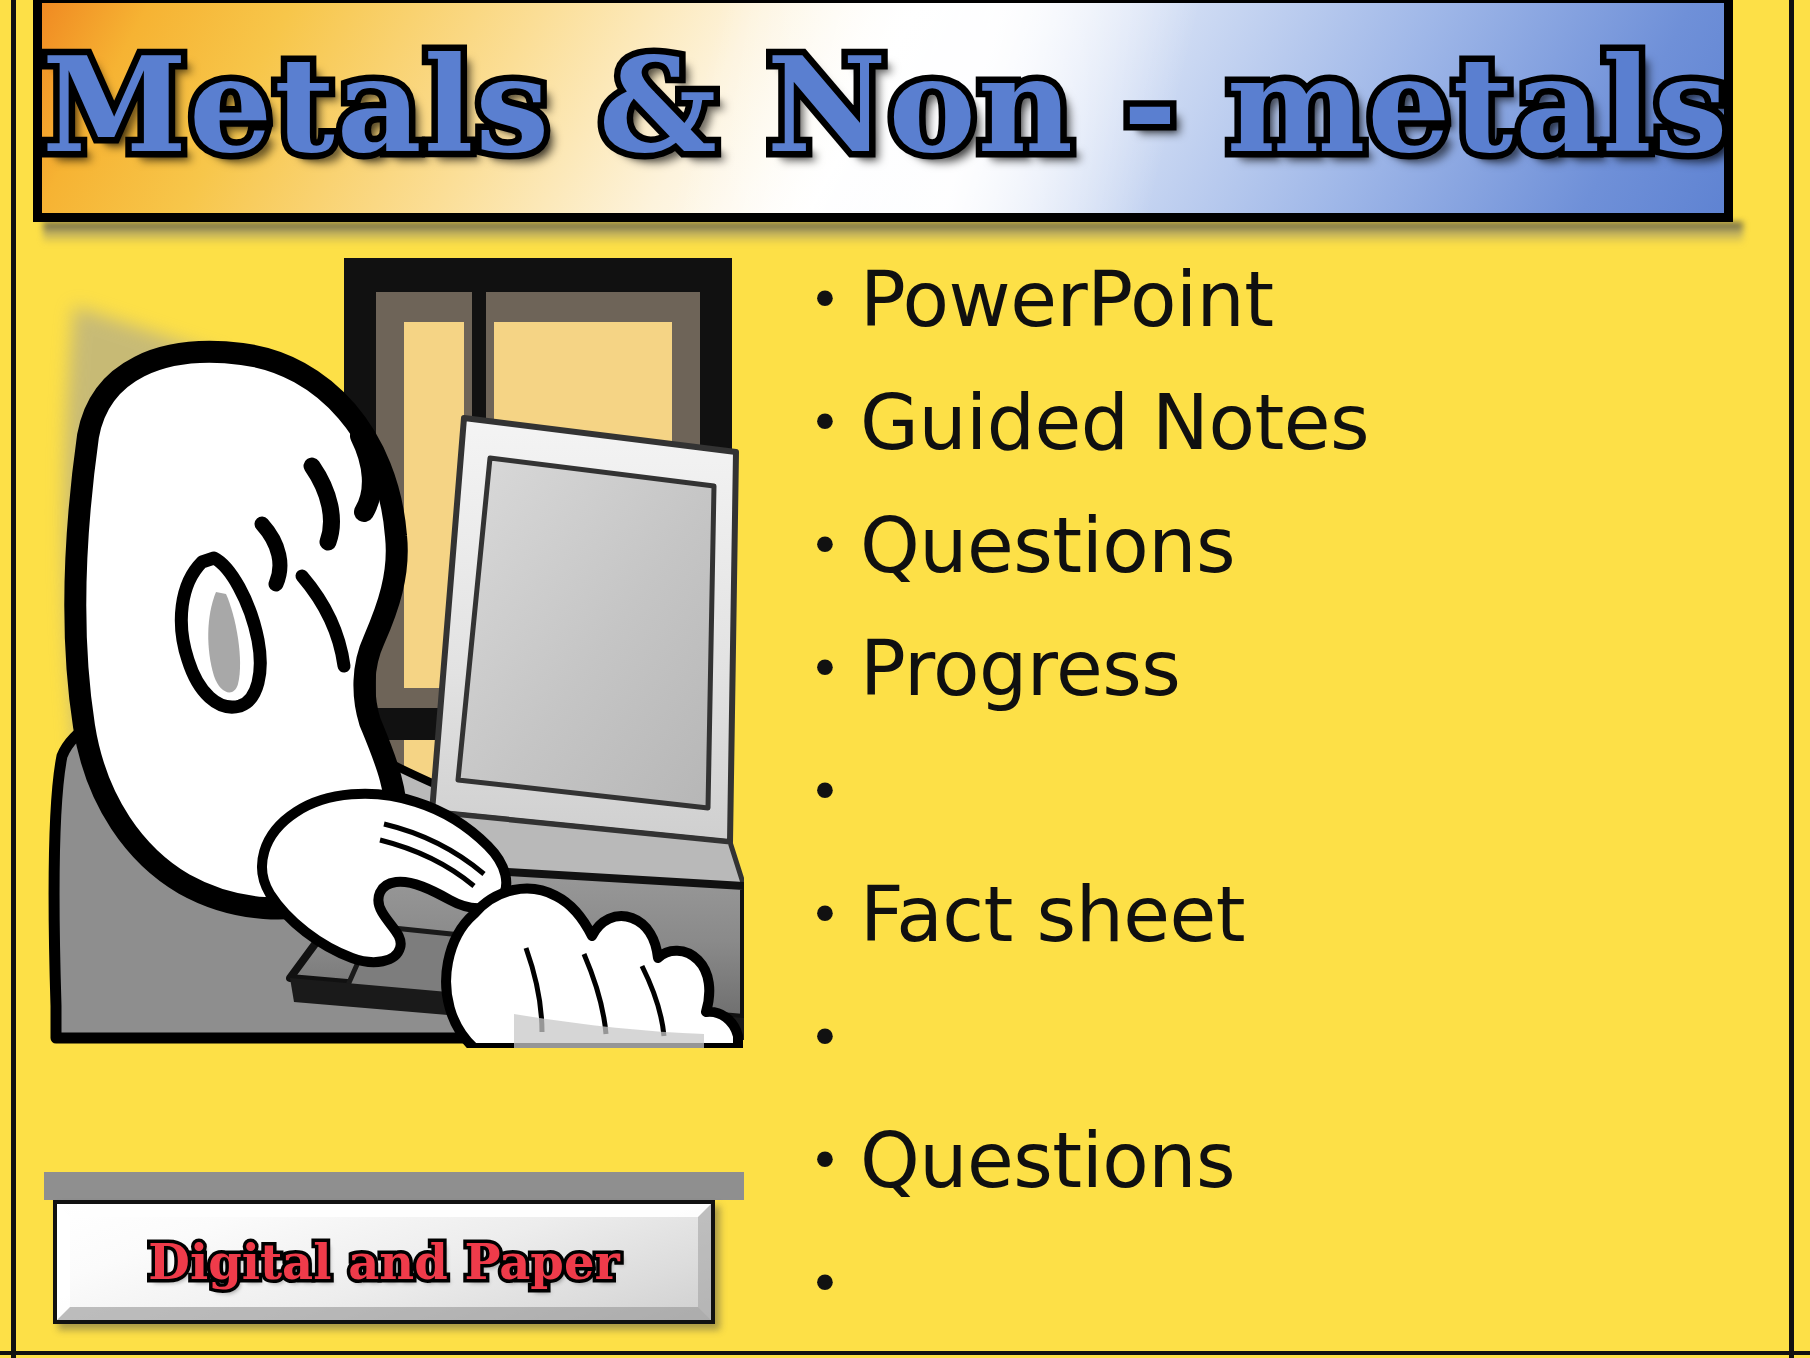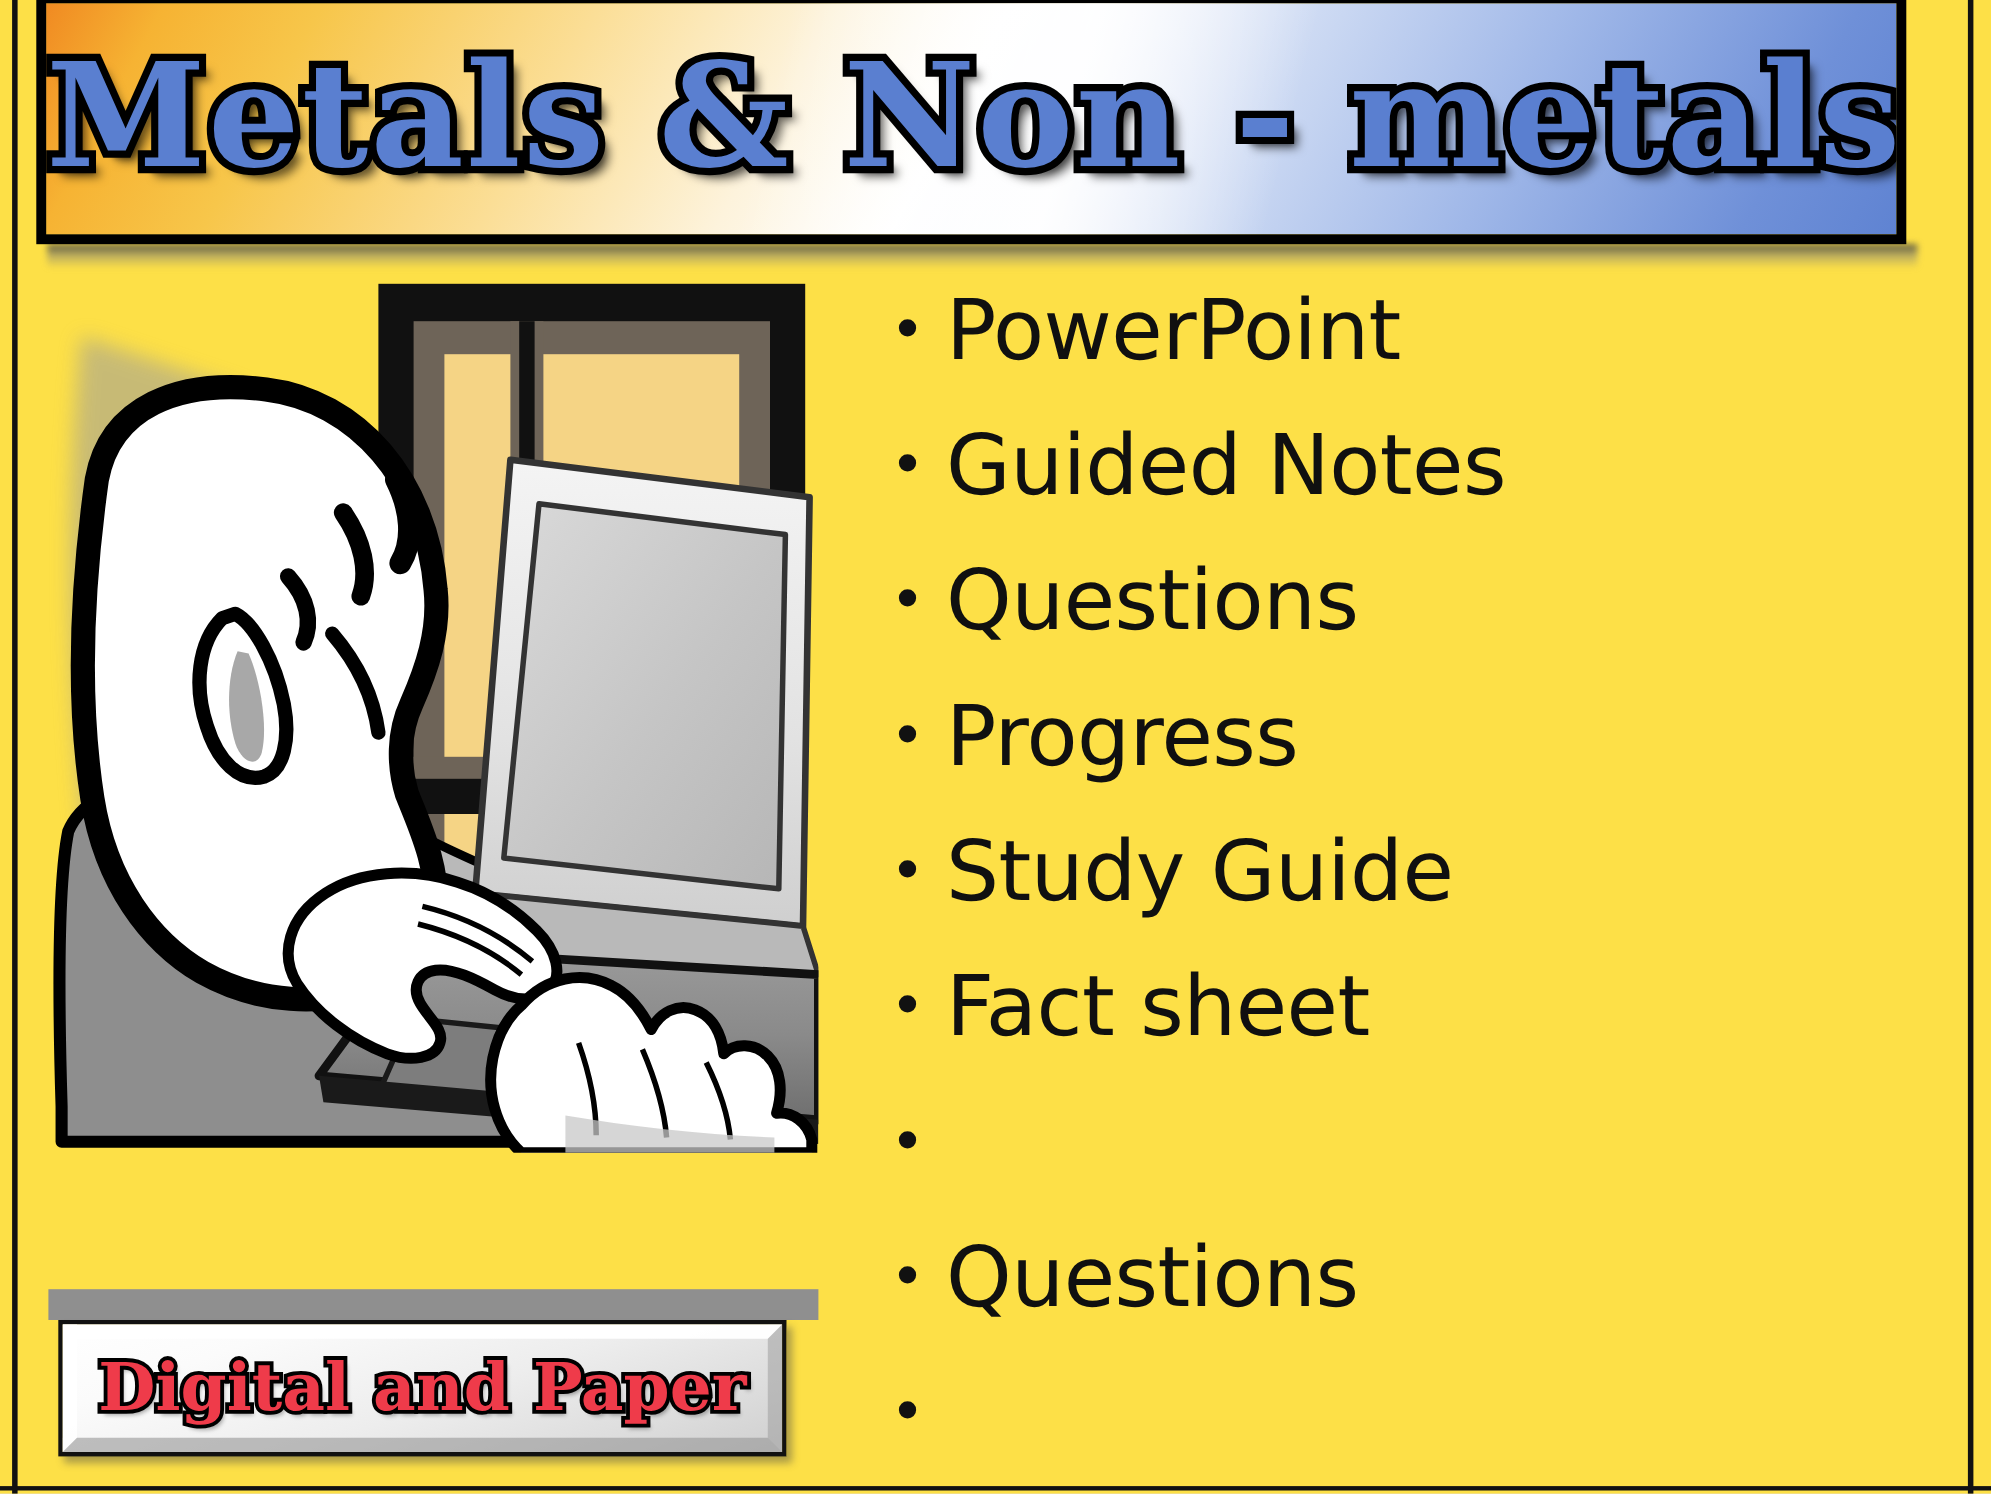--- a/index.html
+++ b/index.html
@@ -146,21 +146,21 @@
     pointer-events: none;
   }
   #plaque-text {
     position: absolute;
     inset: 0;
     display: flex;
     align-items: center;
     justify-content: center;
     font-family: "DejaVu Serif", serif;
     font-weight: bold;
-    font-size: 60px;
+    font-size: 48px;
     letter-spacing: 0px;
     color: #ef3b4a;
     -webkit-text-stroke: 7px #000;
     paint-order: stroke fill;
     text-shadow: 3px 4px 4px rgba(0,0,0,0.35);
     white-space: nowrap;
   }
 
   
   #plaque-topbar {
@@ -381,21 +381,20 @@
       <span class="bullet-label">Questions</span>
     </div>
 
     <div class="bullet-row">
       <span class="bullet-dot">•</span>
       <span class="bullet-label">Progress</span>
     </div>
 
     <div class="bullet-row">
       <span class="bullet-dot">•</span>
-      <span class="bullet-label">Study Guide</span>
     </div>
 
     <div class="bullet-row">
       <span class="bullet-dot">•</span>
       <span class="bullet-label">Fact sheet</span>
     </div>
 
     <div class="bullet-row">
       <span class="bullet-dot">•</span>
     </div>

